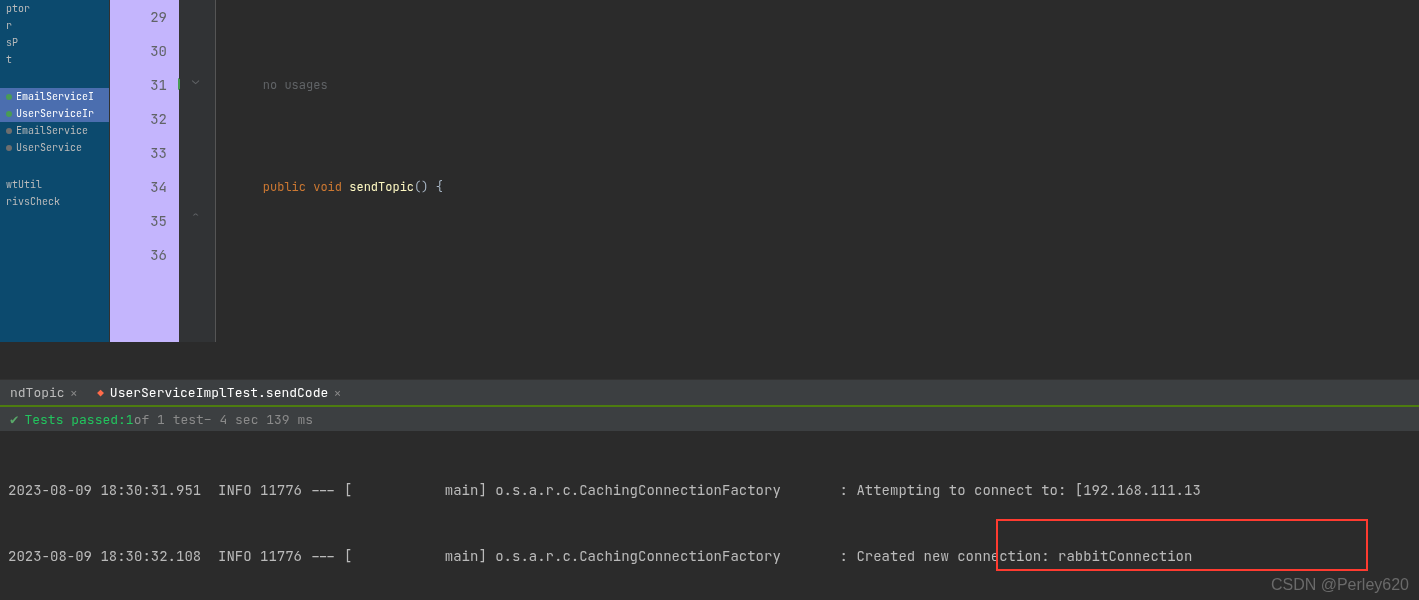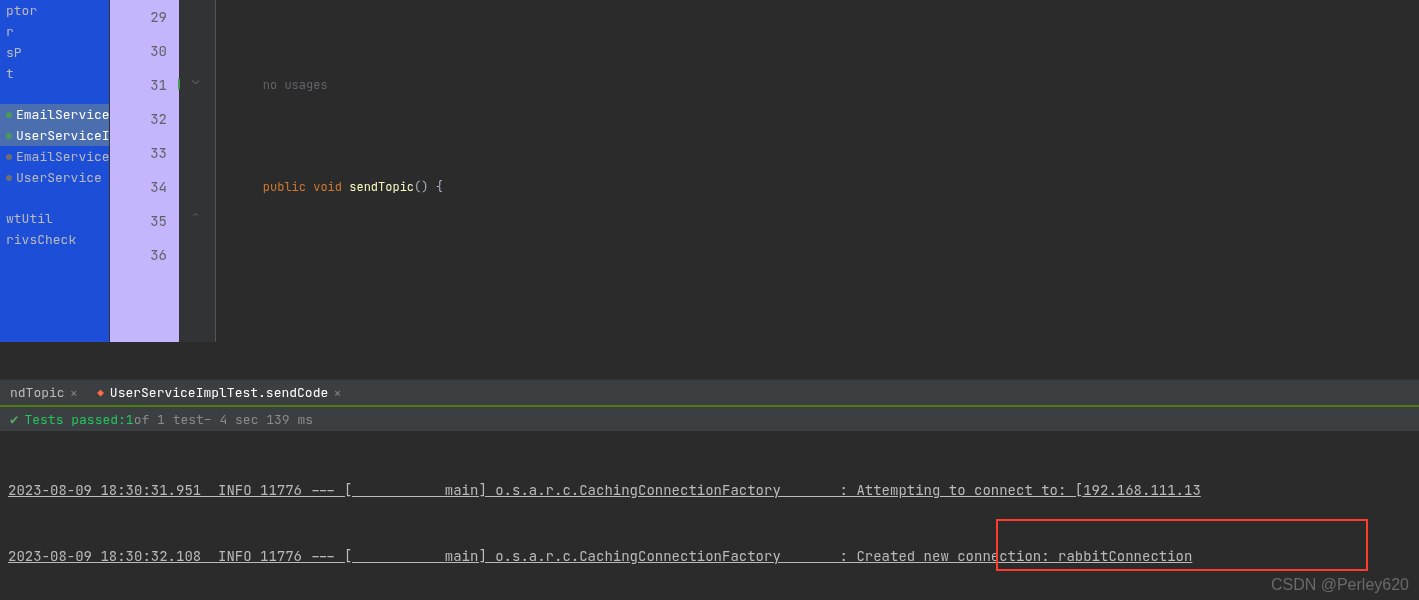--- a/index.html
+++ b/index.html
@@ -10,23 +10,23 @@
   font-size: 14px;
   overflow: hidden;
   width: 1419px;
   height: 600px;
   position: relative;
 }
 .layout { display: flex; flex-direction: column; height: 100%; }
 .top { display: flex; flex: 1; min-height: 0; }
 .sidebar {
   width: 110px;
-  background: #1d4ed8;
+  background: #0c4a6e;
   border-right: 1px solid #323232;
-  font-size: 13px;
+  font-size: 10px;
   color: #bbbbbb;
   overflow: hidden;
 }
 .sidebar-item { padding: 2px 6px; white-space: nowrap; display: flex; align-items: center; gap: 4px; }
 .sidebar-item.highlight { background: #4b6eaf; color: #fff; }
 .dot { width: 6px; height: 6px; border-radius: 50%; background: #499c54; flex-shrink: 0; }
 .dot.dark { background: #6e6e6e; }
 .editor-area { flex: 1; display: flex; background: #2b2b2b; overflow: hidden; }
 .gutter {
   width: 70px;
@@ -104,21 +104,21 @@
   flex: 1;
   font-size: 14px;
   line-height: 22px;
   padding: 4px 8px;
   white-space: pre;
   color: #bababa;
   position: relative;
   overflow: hidden;
   font-family: "JetBrains Mono", "Consolas", monospace;
 }
-.console .line { height: 22px; text-decoration: underline; }
+.console .line { height: 22px; }
 .highlight-box {
   position: absolute;
   border: 2px solid #ff3b30;
   pointer-events: none;
 }
 .watermark {
   position: absolute;
   right: 10px;
   bottom: 4px;
   color: #6a6a6a;

